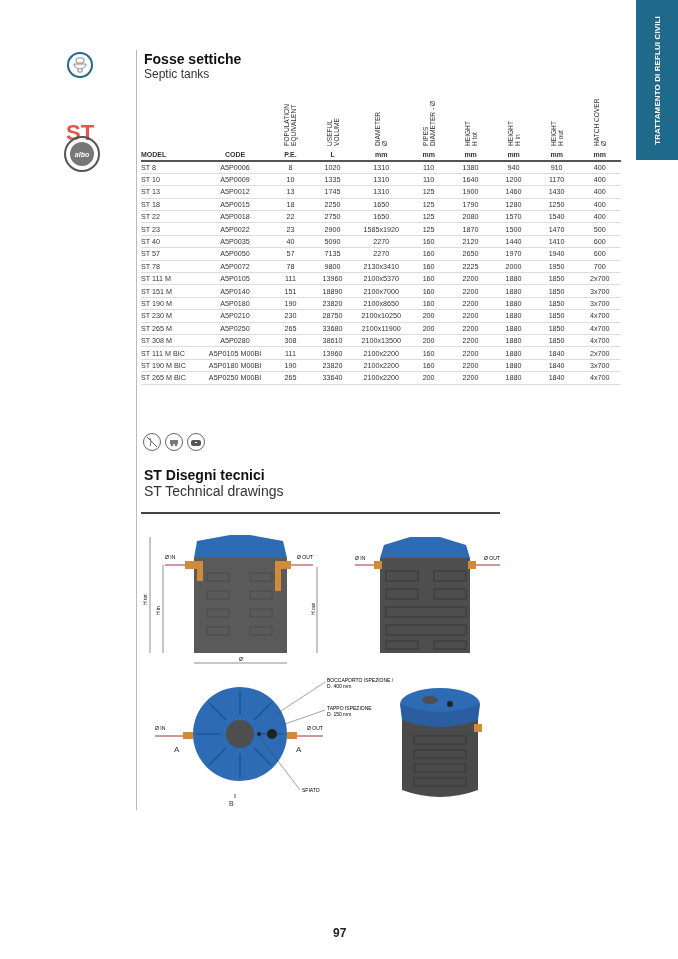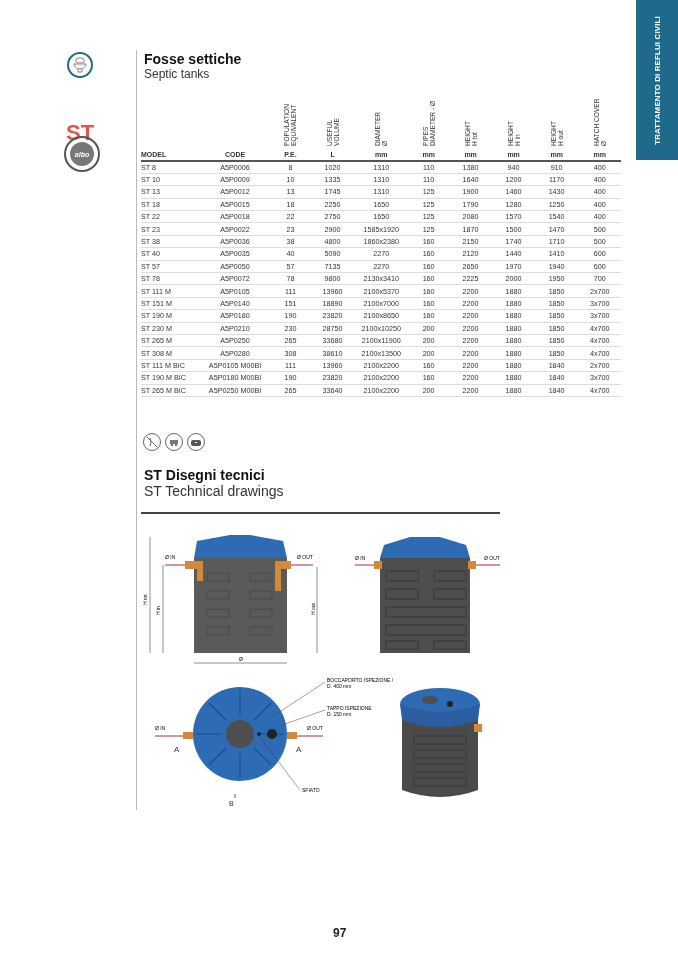--- a/index.html
+++ b/index.html
@@ -211,32 +211,20 @@
       <tr>
         <td>ST 23</td>
         <td>A5P0022</td>
         <td>23</td>
         <td>2900</td>
         <td>1585x1920</td>
         <td>125</td>
         <td>1870</td>
         <td>1500</td>
         <td>1470</td>
-        <td>500</td>
-      </tr>
-      <tr>
-        <td>ST 38</td>
-        <td>A5P0036</td>
-        <td>38</td>
-        <td>4800</td>
-        <td>1860x2380</td>
-        <td>160</td>
-        <td>2150</td>
-        <td>1740</td>
-        <td>1710</td>
         <td>500</td>
       </tr>
       <tr>
         <td>ST 40</td>
         <td>A5P0035</td>
         <td>40</td>
         <td>5090</td>
         <td>2270</td>
         <td>160</td>
         <td>2120</td>

